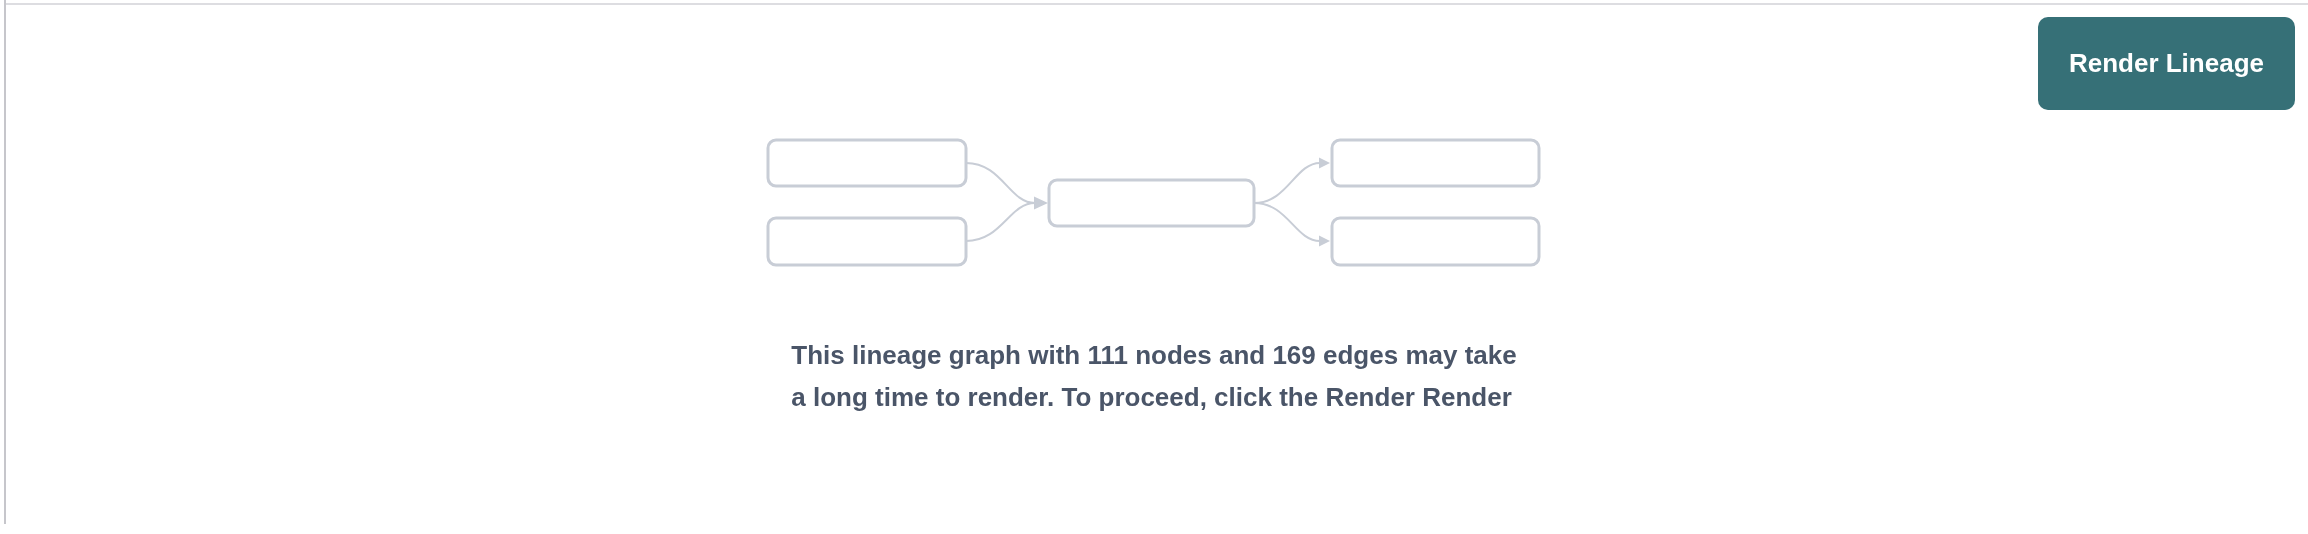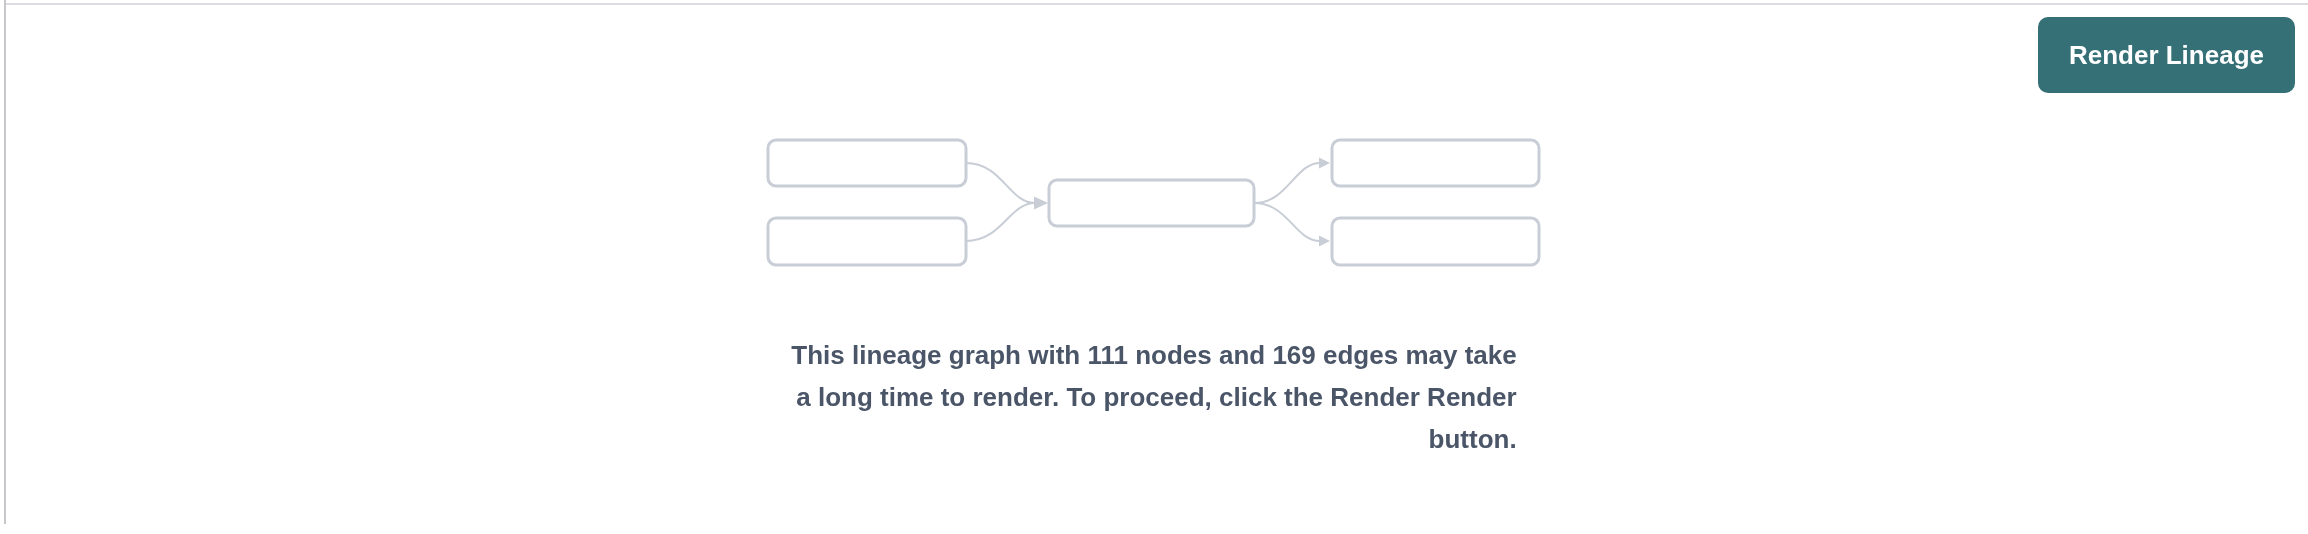--- a/index.html
+++ b/index.html
@@ -28,21 +28,21 @@
     left: 4px;
     top: 0;
     width: 2px;
     height: 524px;
     background: var(--divider-left, #c6c6cb);
   }
   .render-button {
     position: absolute;
     top: 17px;
     right: 13px;
-    height: 76px;
+    height: 93px;
     padding: 0 31px;
     display: inline-flex;
     align-items: center;
     justify-content: center;
     background: var(--accent-teal, #367077);
     color: var(--button-text, #ffffff);
     font-family: "Liberation Sans", "DejaVu Sans", sans-serif;
     font-size: 26px;
     font-weight: 700;
     border: none;
@@ -74,21 +74,21 @@
     stroke: var(--node-border-gray, #c8cdd6);
     stroke-width: 2;
     stroke-linecap: round;
   }
   .preview-svg polygon {
     fill: var(--node-border-gray, #c8cdd6);
     stroke: none;
   }
   .message {
     margin-top: 61px;
-    text-align: right;
+    text-align: left;
     color: var(--message-gray, #4a5568);
     font-size: 26px;
     font-weight: 700;
     line-height: 42px;
   }
 </style>
 </head>
 <body>
 
 <div class="viewport">
@@ -116,17 +116,16 @@
 
       <path d="M490,70 C524,70 531,30 556,30"></path>
       <path d="M490,70 C524,70 531,108 556,108"></path>
       <polygon points="555,24.5 566,30 555,35.5"></polygon>
       <polygon points="555,102.5 566,108 555,113.5"></polygon>
     </svg>
 
     <div class="message">
       <div>This lineage graph with 111 nodes and 169 edges may take</div>
       <div>a long time to render. To proceed, click the Render Render</div>
-      <div>button.</div>
     </div>
 
   </div>
 </div>
 
 </body></html>

